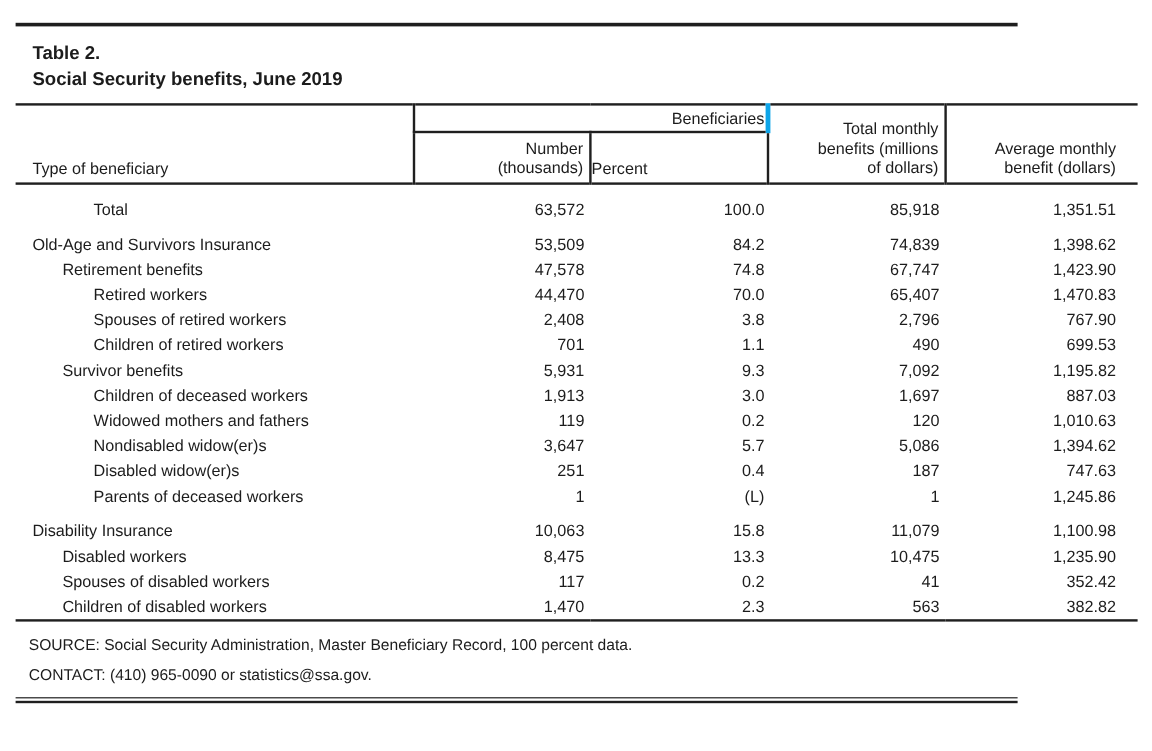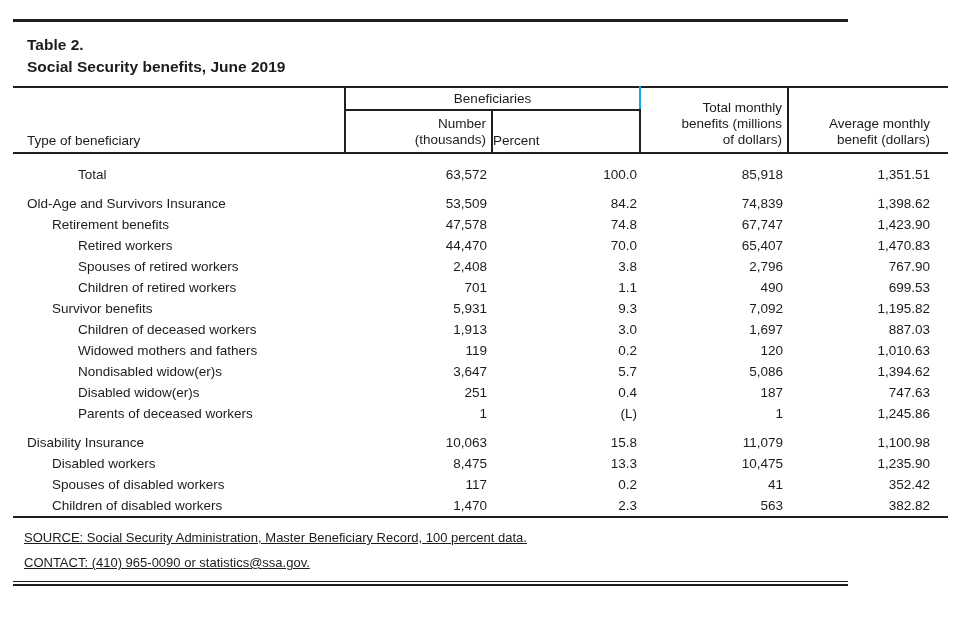--- a/index.html
+++ b/index.html
@@ -15,41 +15,41 @@
   table.benefits{
     border-collapse:collapse;table-layout:fixed;width:935px;margin-top:8px;
     font-size:13.5px;border-top:2px solid #1f1f1f;border-bottom:2px solid #1f1f1f;
   }
   col.c1{width:332px;} col.c2{width:147px;} col.c3{width:148px;} col.c4{width:148px;} col.c5{width:160px;}
   th{font-weight:normal;font-size:13.5px;color:#1c1c1c;}
   tr.hrow1{height:23px;} tr.hrow2{height:43px;}
   thead{border-bottom:2px solid #1f1f1f;}
   .th-type{text-align:left;vertical-align:bottom;padding:0 0 4px 14px;}
   .th-bene{
-    text-align:center;vertical-align:middle;
-    border-left:2px solid #1f1f1f;border-right:2px solid #0ea5e9;border-bottom:2px solid #1f1f1f;
+    text-align:right;vertical-align:middle;
+    border-left:2px solid #1f1f1f;border-right:4px solid #0ea5e9;border-bottom:2px solid #1f1f1f;
   }
   .th-number{text-align:right;vertical-align:bottom;padding:0 5px 4px 0;border-left:2px solid #1f1f1f;border-right:2px solid #1f1f1f;}
   .th-percent{text-align:left;vertical-align:bottom;padding:0 3px 4px 0;border-right:2px solid #1f1f1f;}
   .th-total{text-align:right;vertical-align:bottom;padding:0 5px 4px 0;border-left:2px solid #1f1f1f;border-right:2px solid #1f1f1f;}
   .th-avg{text-align:right;vertical-align:bottom;padding:0 18px 4px 0;}
   .hline{display:block;line-height:16px;white-space:nowrap;}
   tbody td{height:21px;padding:0;vertical-align:middle;font-size:13.5px;white-space:nowrap;}
   td.lbl{text-align:left;padding-left:14px;}
   td.lbl.ind1{padding-left:39px;}
   td.lbl.ind2{padding-left:65px;}
   td.num{text-align:right;}
   tbody td:nth-child(2){padding-right:5px;}
   tbody td:nth-child(3){padding-right:3px;}
   tbody td:nth-child(4){padding-right:5px;}
   tbody td:nth-child(5){padding-right:18px;text-align:right;}
   tr.first-row td{padding-top:10px;}
   tr.group-start td{padding-top:8px;}
   .notes{margin-top:13px;padding-left:11px;font-size:13px;}
-  .notes p{margin:0 0 11px 0;line-height:14px;white-space:nowrap;text-decoration:underline;}
+  .notes p{margin:0 0 11px 0;line-height:14px;white-space:nowrap;}
   .rule-bottom{margin-top:7px;height:2px;border-top:1px solid #1f1f1f;border-bottom:2px solid #1f1f1f;}
 </style>
 </head>
 <body>
 
 <div class="page">
 
   <div class="rule-top"></div>
 
   <div class="title-block">

